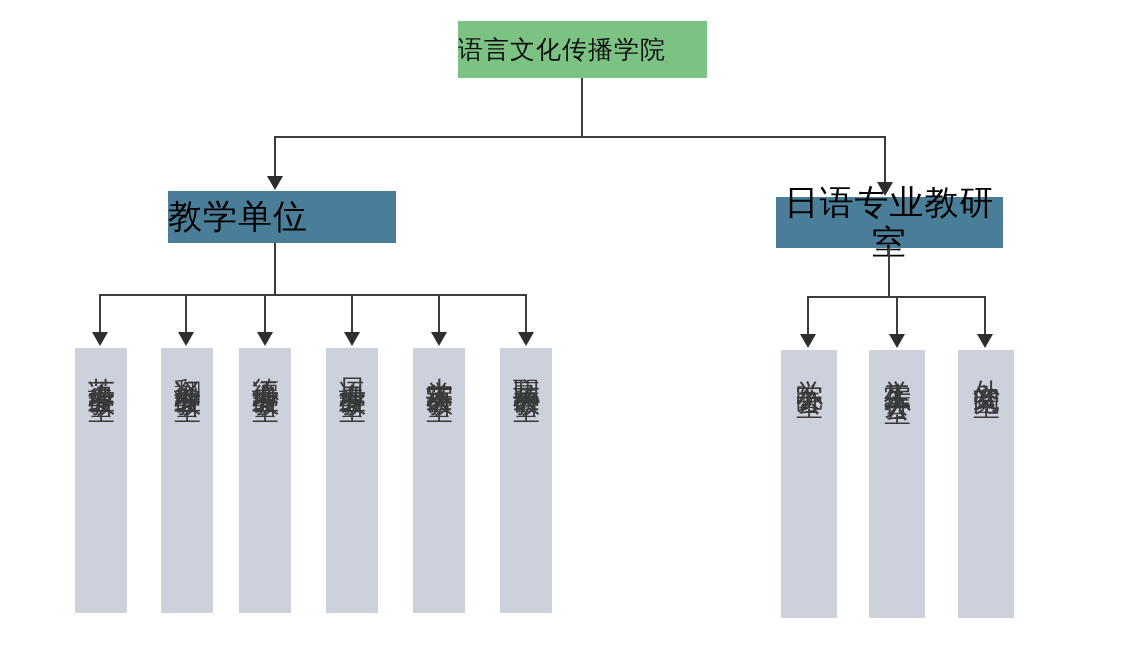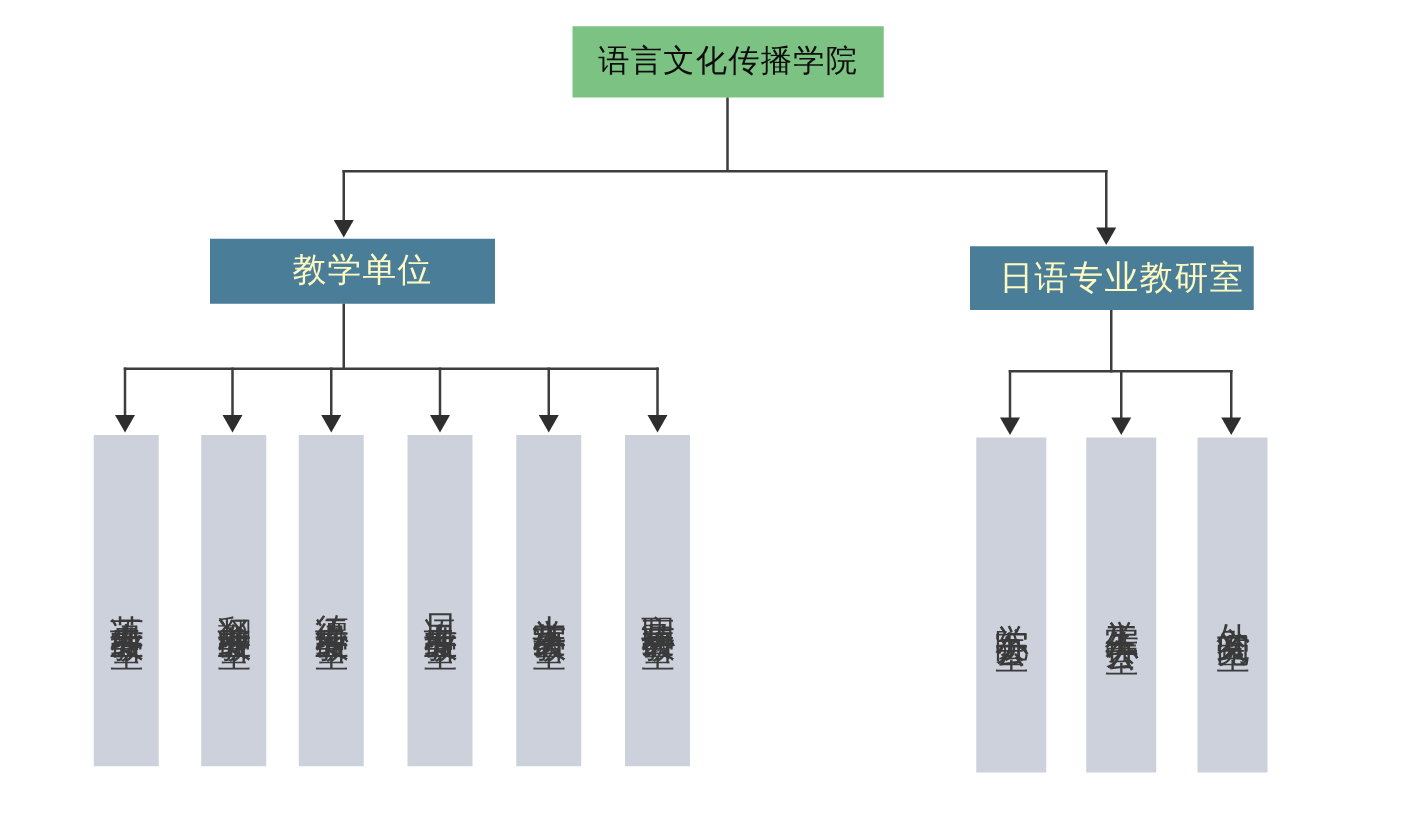--- a/index.html
+++ b/index.html
@@ -19,40 +19,38 @@
     background: #ffffff;
     overflow: hidden;
   }
 
   
   .node {
     position: absolute;
     box-sizing: border-box;
     display: flex;
     align-items: center;
-    justify-content: center;
     text-align: center;
     line-height: 1.15;
   }
 
   
   .node-root {
     background: #7cc383;
     color: #0d0d0d;
     font-size: 25px;
     letter-spacing: 1px;
   }
 
   
   .node-l1 {
     background: #4a7e98;
-    color: #fef9c3;
-    font-size: 27px;
+    color: #000000;
+    font-size: 34px;
     letter-spacing: 1px;
-    padding-left: 16px;
   }
 
   
   .node-leaf {
     background: #ccd1dc;
     color: #3a3a3a;
     font-size: 27px;
     writing-mode: vertical-rl;
     text-orientation: upright;
     letter-spacing: 3px;

